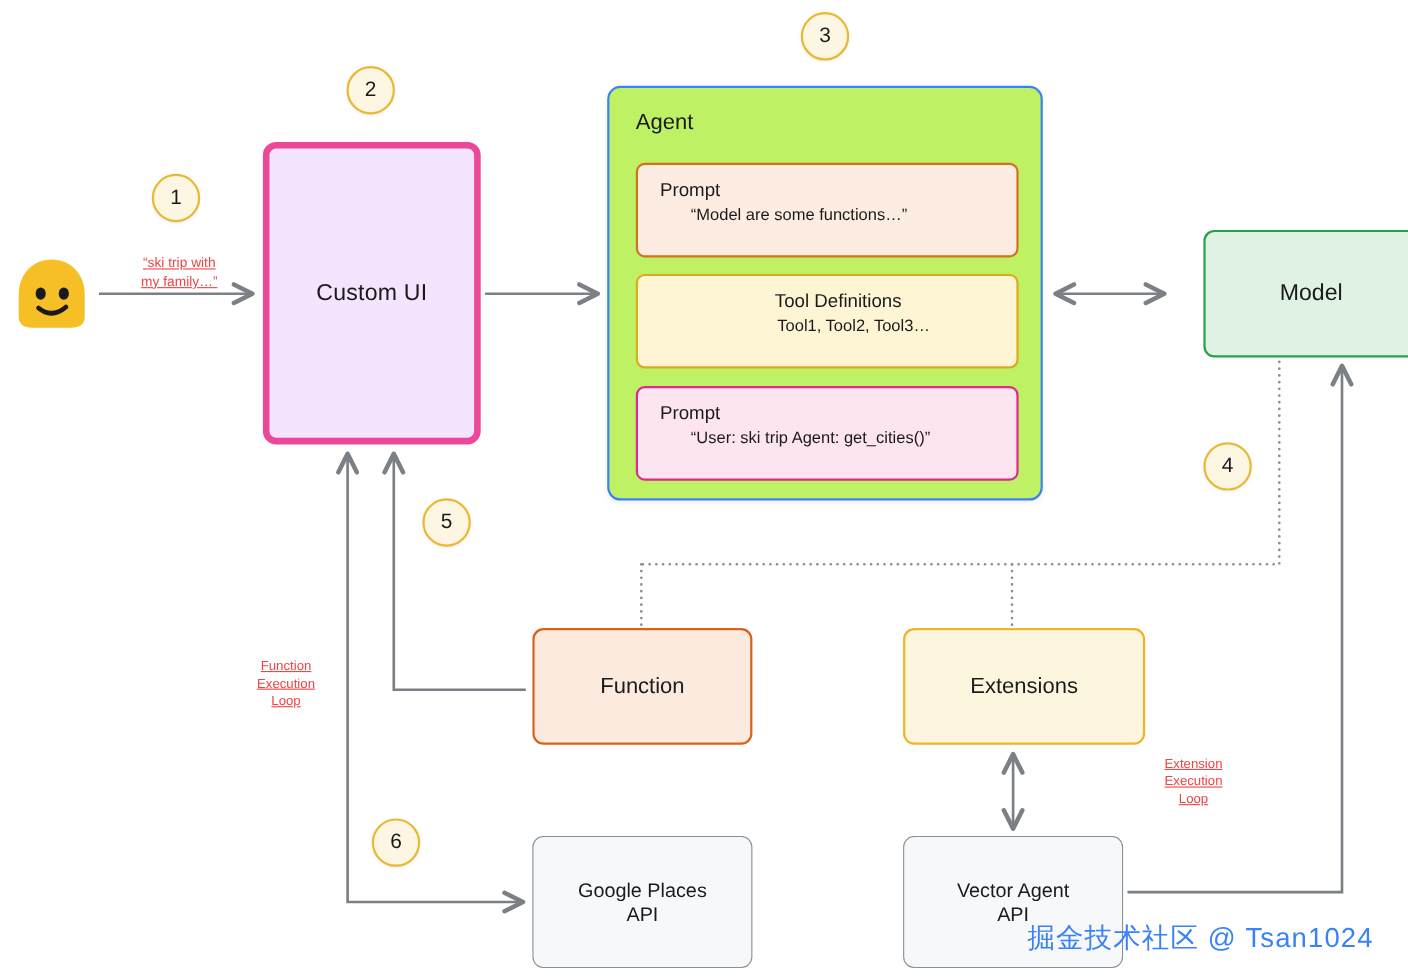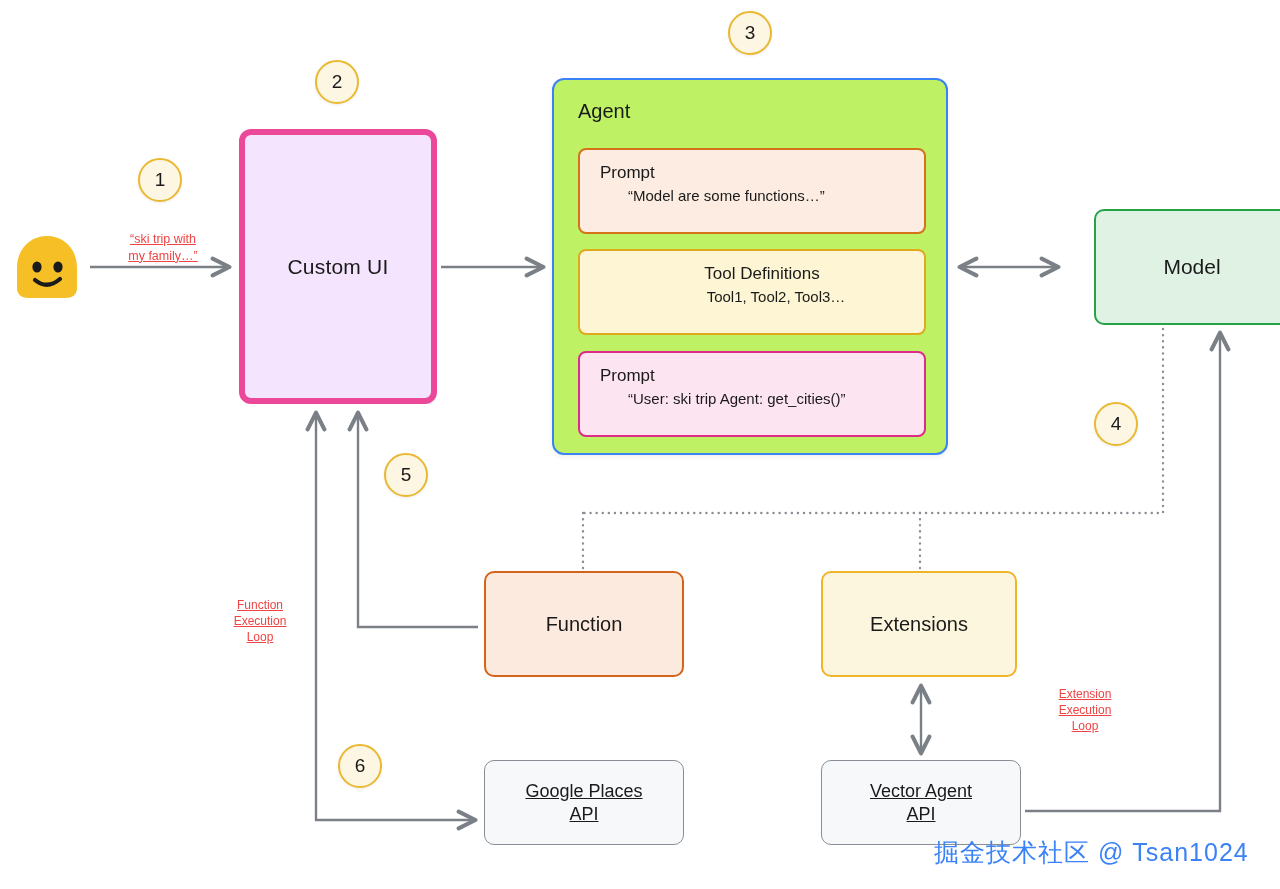--- a/index.html
+++ b/index.html
@@ -103,36 +103,35 @@
   #node-function {
     left: 484px; top: 571px; width: 200px; height: 106px;
     background: #fdeade;
     border: 2px solid #d4641a;
     border-radius: 10px;
     font-size: 20px;
   }
 
   
   #node-extensions {
-    left: 821px; top: 571px; width: 196px; height: 106px;
+    left: 821px; top: 571px; width: 220px; height: 106px;
     background: #fdf6de;
     border: 2px solid #f0b429;
     border-radius: 10px;
     font-size: 20px;
   }
 
   
   #node-gplaces, #node-vsearch {
-    top: 760px; width: 200px; height: 85px;
+    top: 760px; width: 200px; height: 120px;
     background: #f6f8fa;
     border: 1.5px solid #888f96;
     border-radius: 10px;
     font-size: 18px;
     line-height: 1.25;
-    text-decoration: underline;
   }
   #node-gplaces { left: 484px; }
   #node-vsearch { left: 821px; }
 
   
   .badge {
     position: absolute;
     width: 44px; height: 44px;
     border-radius: 50%;
     background: #fdf6e3;

